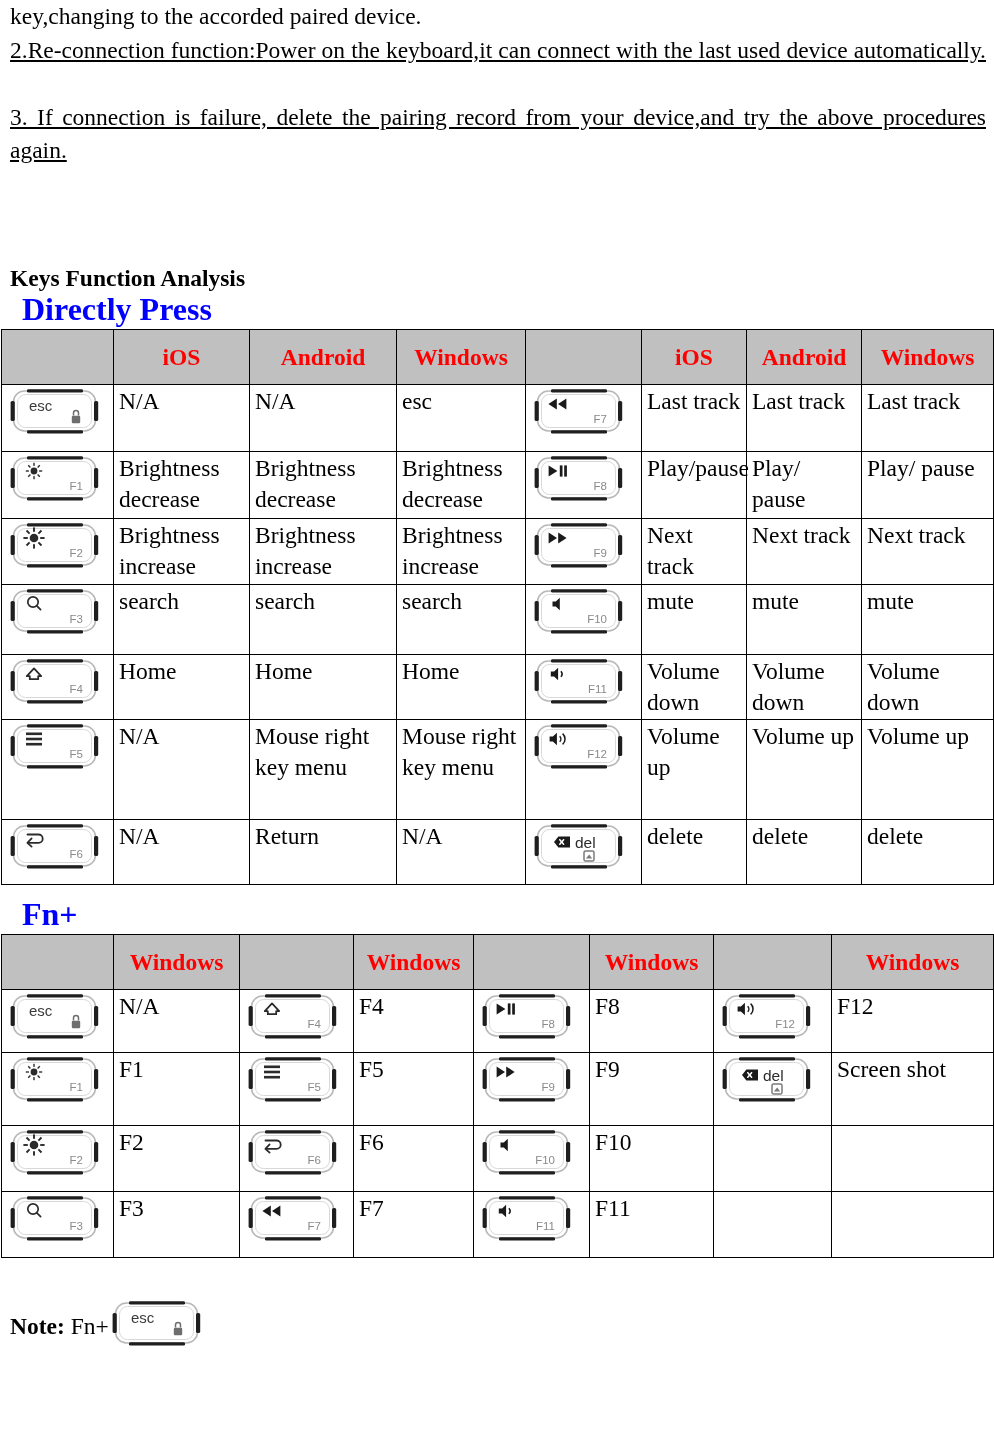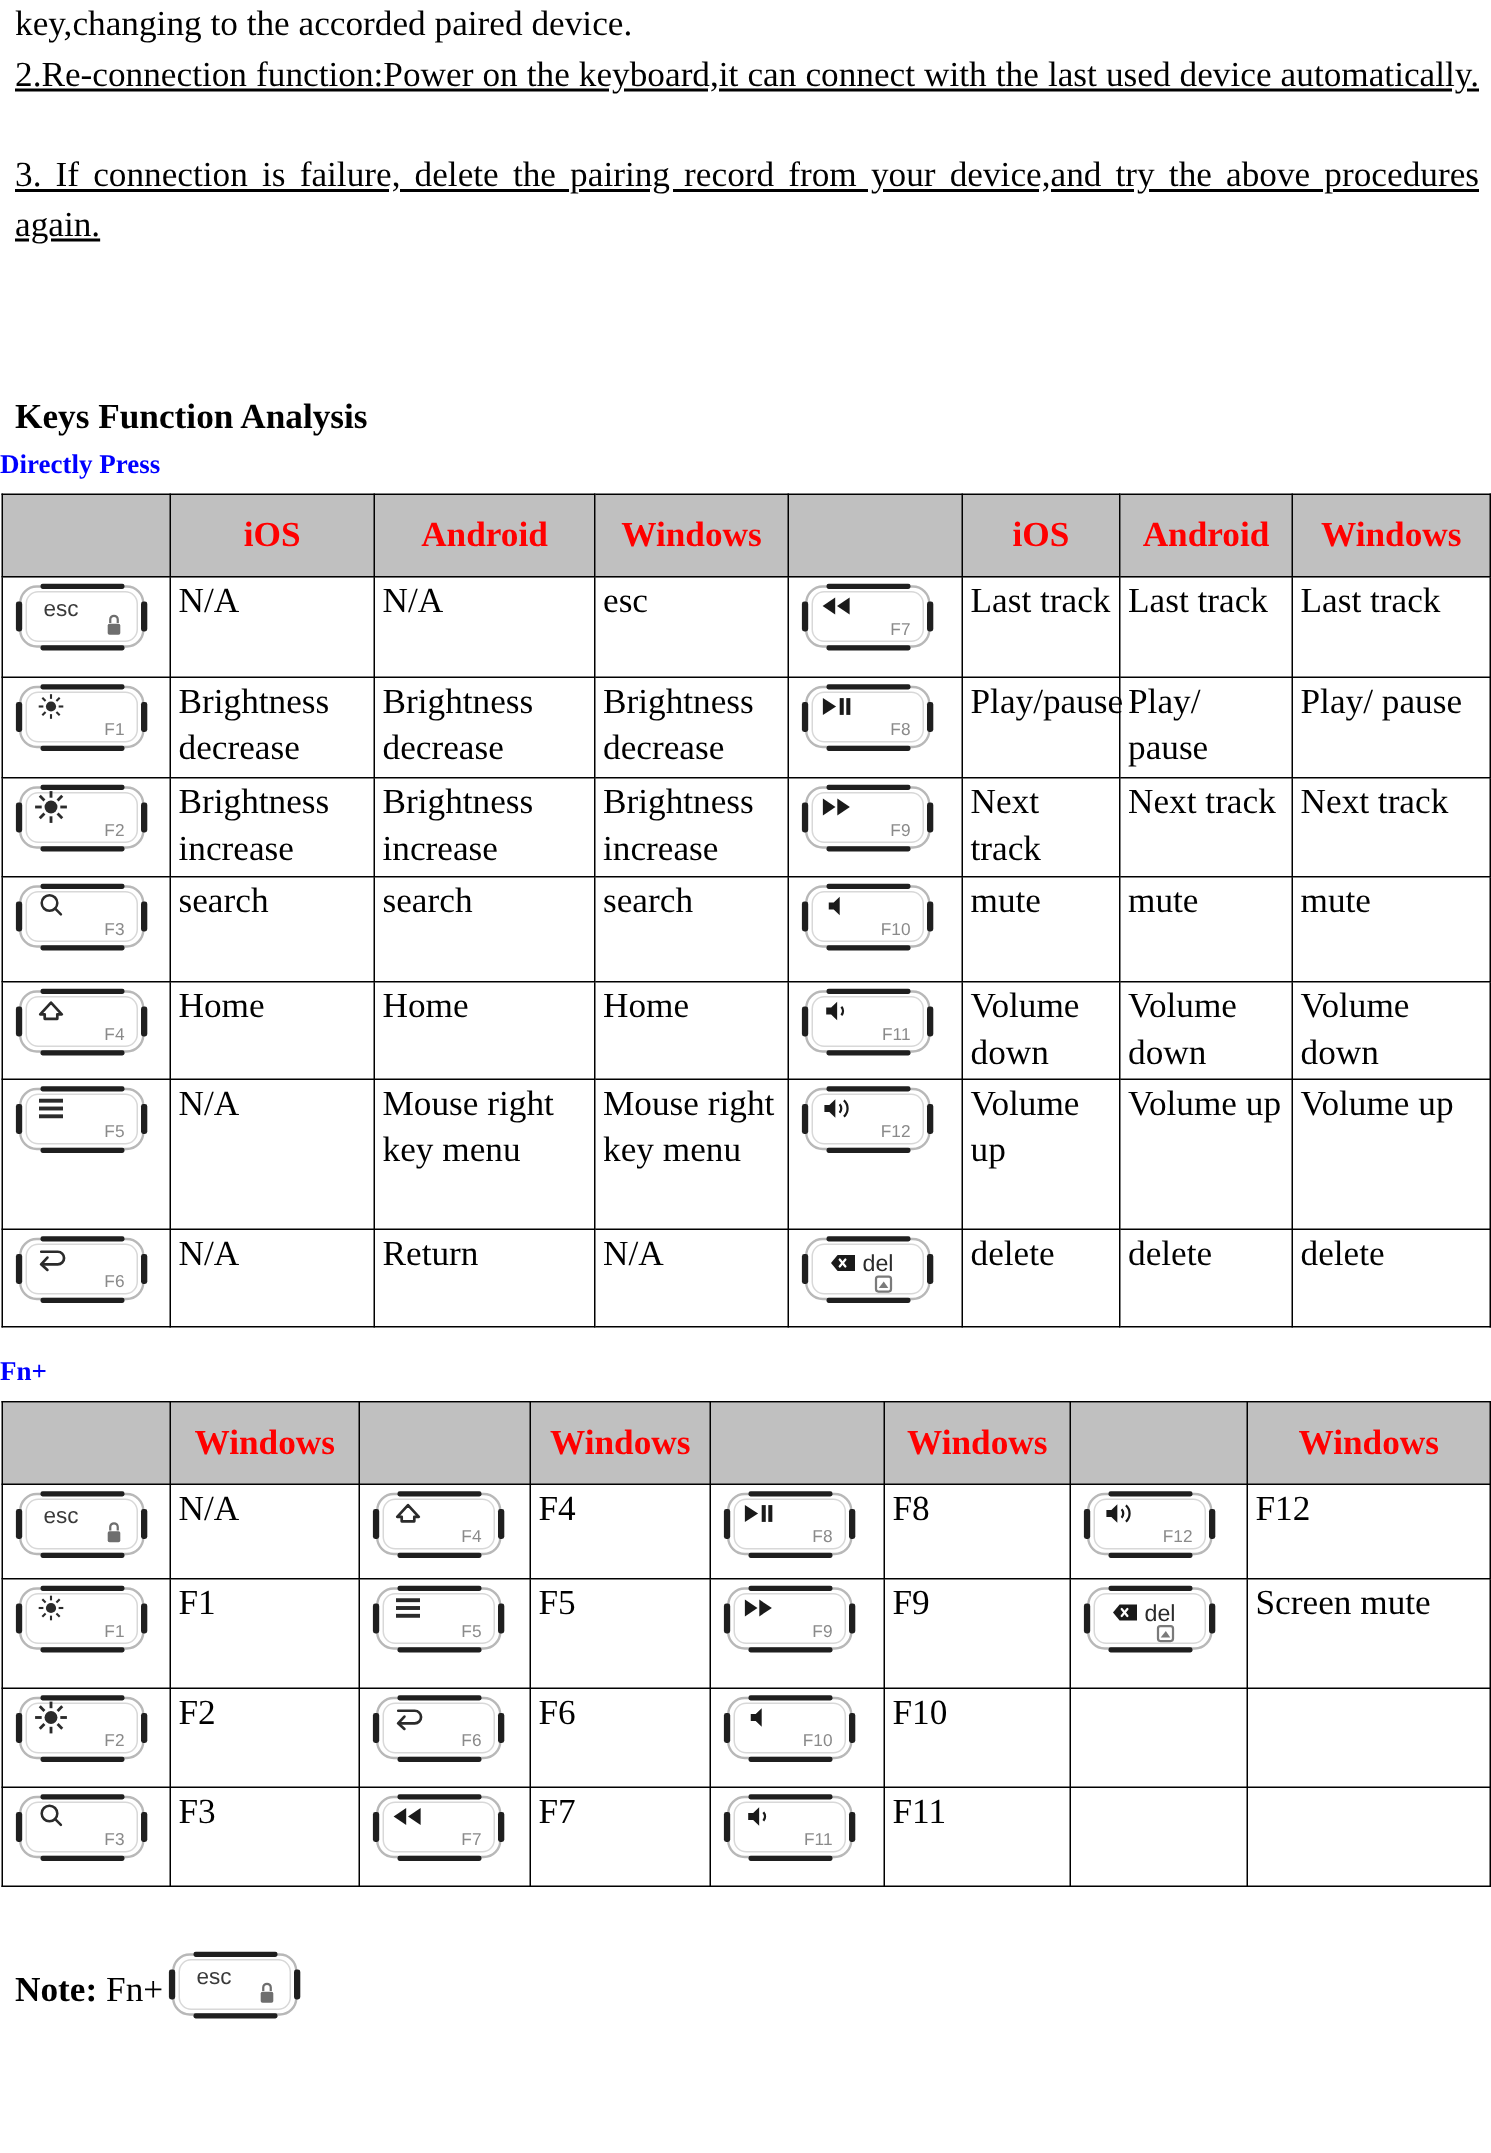--- a/index.html
+++ b/index.html
@@ -44,24 +44,24 @@
   .spacer-b { height: 14px; }
 
   
   .h-black {
     font-size: 23.5px;
     font-weight: bold;
     padding-left: 10px;
     line-height: 31px;
   }
   .h-blue {
-    font-size: 18px;
+    font-size: 32px;
     font-weight: bold;
     color: #0000ff;
-    padding-left: 0;
+    padding-left: 22px;
     line-height: 31px;
   }
 
   
   table.keytable {
     border-collapse: collapse;
     width: 992px;
     margin: 4px 0 0 1px;
     table-layout: fixed;
   }
@@ -642,21 +642,21 @@
                   <line x1="0.6" y1="-2.3" x2="-3.2" y2="2.3"></line>
                 </g>
               </g>
                 <text x="44" y="26.5" font-family="Liberation Sans, sans-serif" font-size="15.5" fill="#2b2b2b">del</text>
                 <g transform="translate(58,35)">
                 <rect x="-5" y="-5" width="10" height="10" rx="1.6" fill="none" stroke="#7a7a7a" stroke-width="1.5"></rect>
                 <path d="M -3.2 2.6 L 0.2 -1.6 L 3.2 2.6 Z" fill="#7a7a7a"></path>
               </g>
               </svg>
           </span></td>
-             <td>Screen mute</td>
+             <td>Screen shot</td>
         </tr>
         <tr style="height: 66px;">
           <td class="keycell">
                <span class="keycap">
             <svg width="95" height="52" viewBox="0 0 95 52" xmlns="http://www.w3.org/2000/svg">
                 <rect x="6.5" y="5" width="82" height="40" rx="11" ry="11" fill="#ffffff" stroke="#b8b8b8" stroke-width="1.6"></rect>
                 <rect x="10.5" y="8.5" width="74" height="33" rx="8" ry="8" fill="#ffffff" stroke="#d8d8d8" stroke-width="1"></rect>
                 <rect x="20" y="3.2" width="56" height="3.4" rx="1.4" fill="#1f1f1f"></rect>
                 <rect x="20" y="44.2" width="56" height="3.4" rx="1.4" fill="#1f1f1f"></rect>
                 <rect x="3.6" y="15" width="4.2" height="20" rx="1.6" fill="#1f1f1f"></rect>

